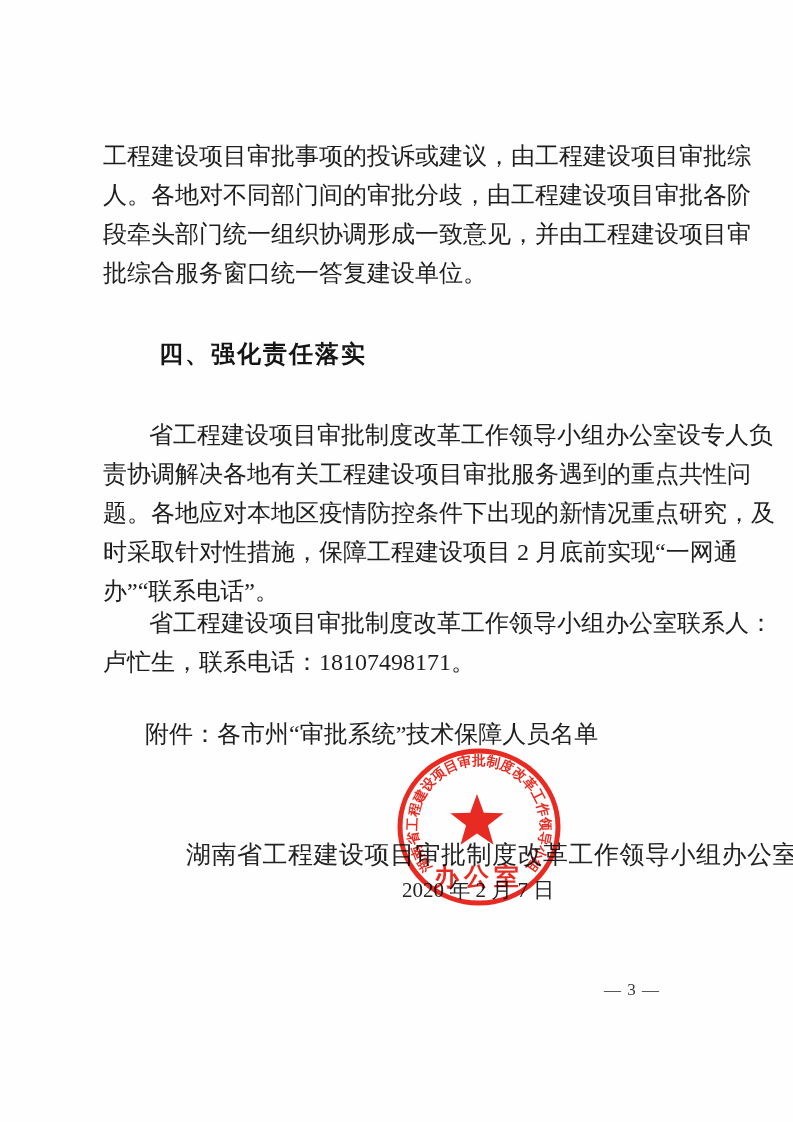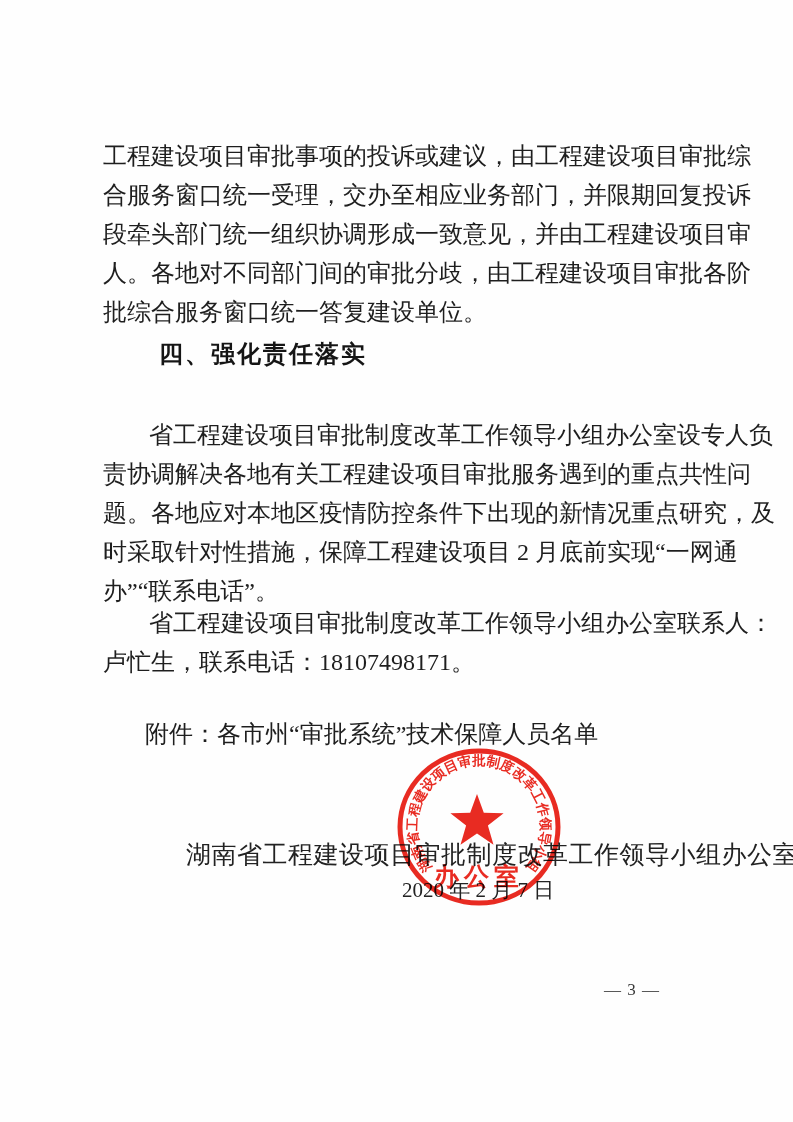--- a/index.html
+++ b/index.html
@@ -50,23 +50,22 @@
     mix-blend-mode:multiply;opacity:0.92;
   }
 </style>
 </head>
 <body>
 
 <div class="page">
 
   <div class="text-block" style="top:137px">
     <div class="line">工程建设项目审批事项的投诉或建议，由工程建设项目审批综</div>
-    <div class="line">合服务窗口统一受理，交办至相应业务部门，并限期回复投诉</div>
+    <div class="line">人。各地对不同部门间的审批分歧，由工程建设项目审批各阶</div>
     <div class="line">段牵头部门统一组织协调形成一致意见，并由工程建设项目审</div>
-    <div class="line">人。各地对不同部门间的审批分歧，由工程建设项目审批各阶</div>
     <div class="line last">批综合服务窗口统一答复建设单位。</div>
   </div>
 
   <div class="heading" style="top:338px">四、强化责任落实</div>
 
   <div class="text-block" style="top:374px">
     <div class="line indent2">省工程建设项目审批制度改革工作领导小组办公室设专人负</div>
     <div class="line">责协调解决各地有关工程建设项目审批服务遇到的重点共性问</div>
     <div class="line">题。各地应对本地区疫情防控条件下出现的新情况重点研究，及</div>
     <div class="line">时采取针对性措施，保障工程建设项目 2 月底前实现“一网通</div>

